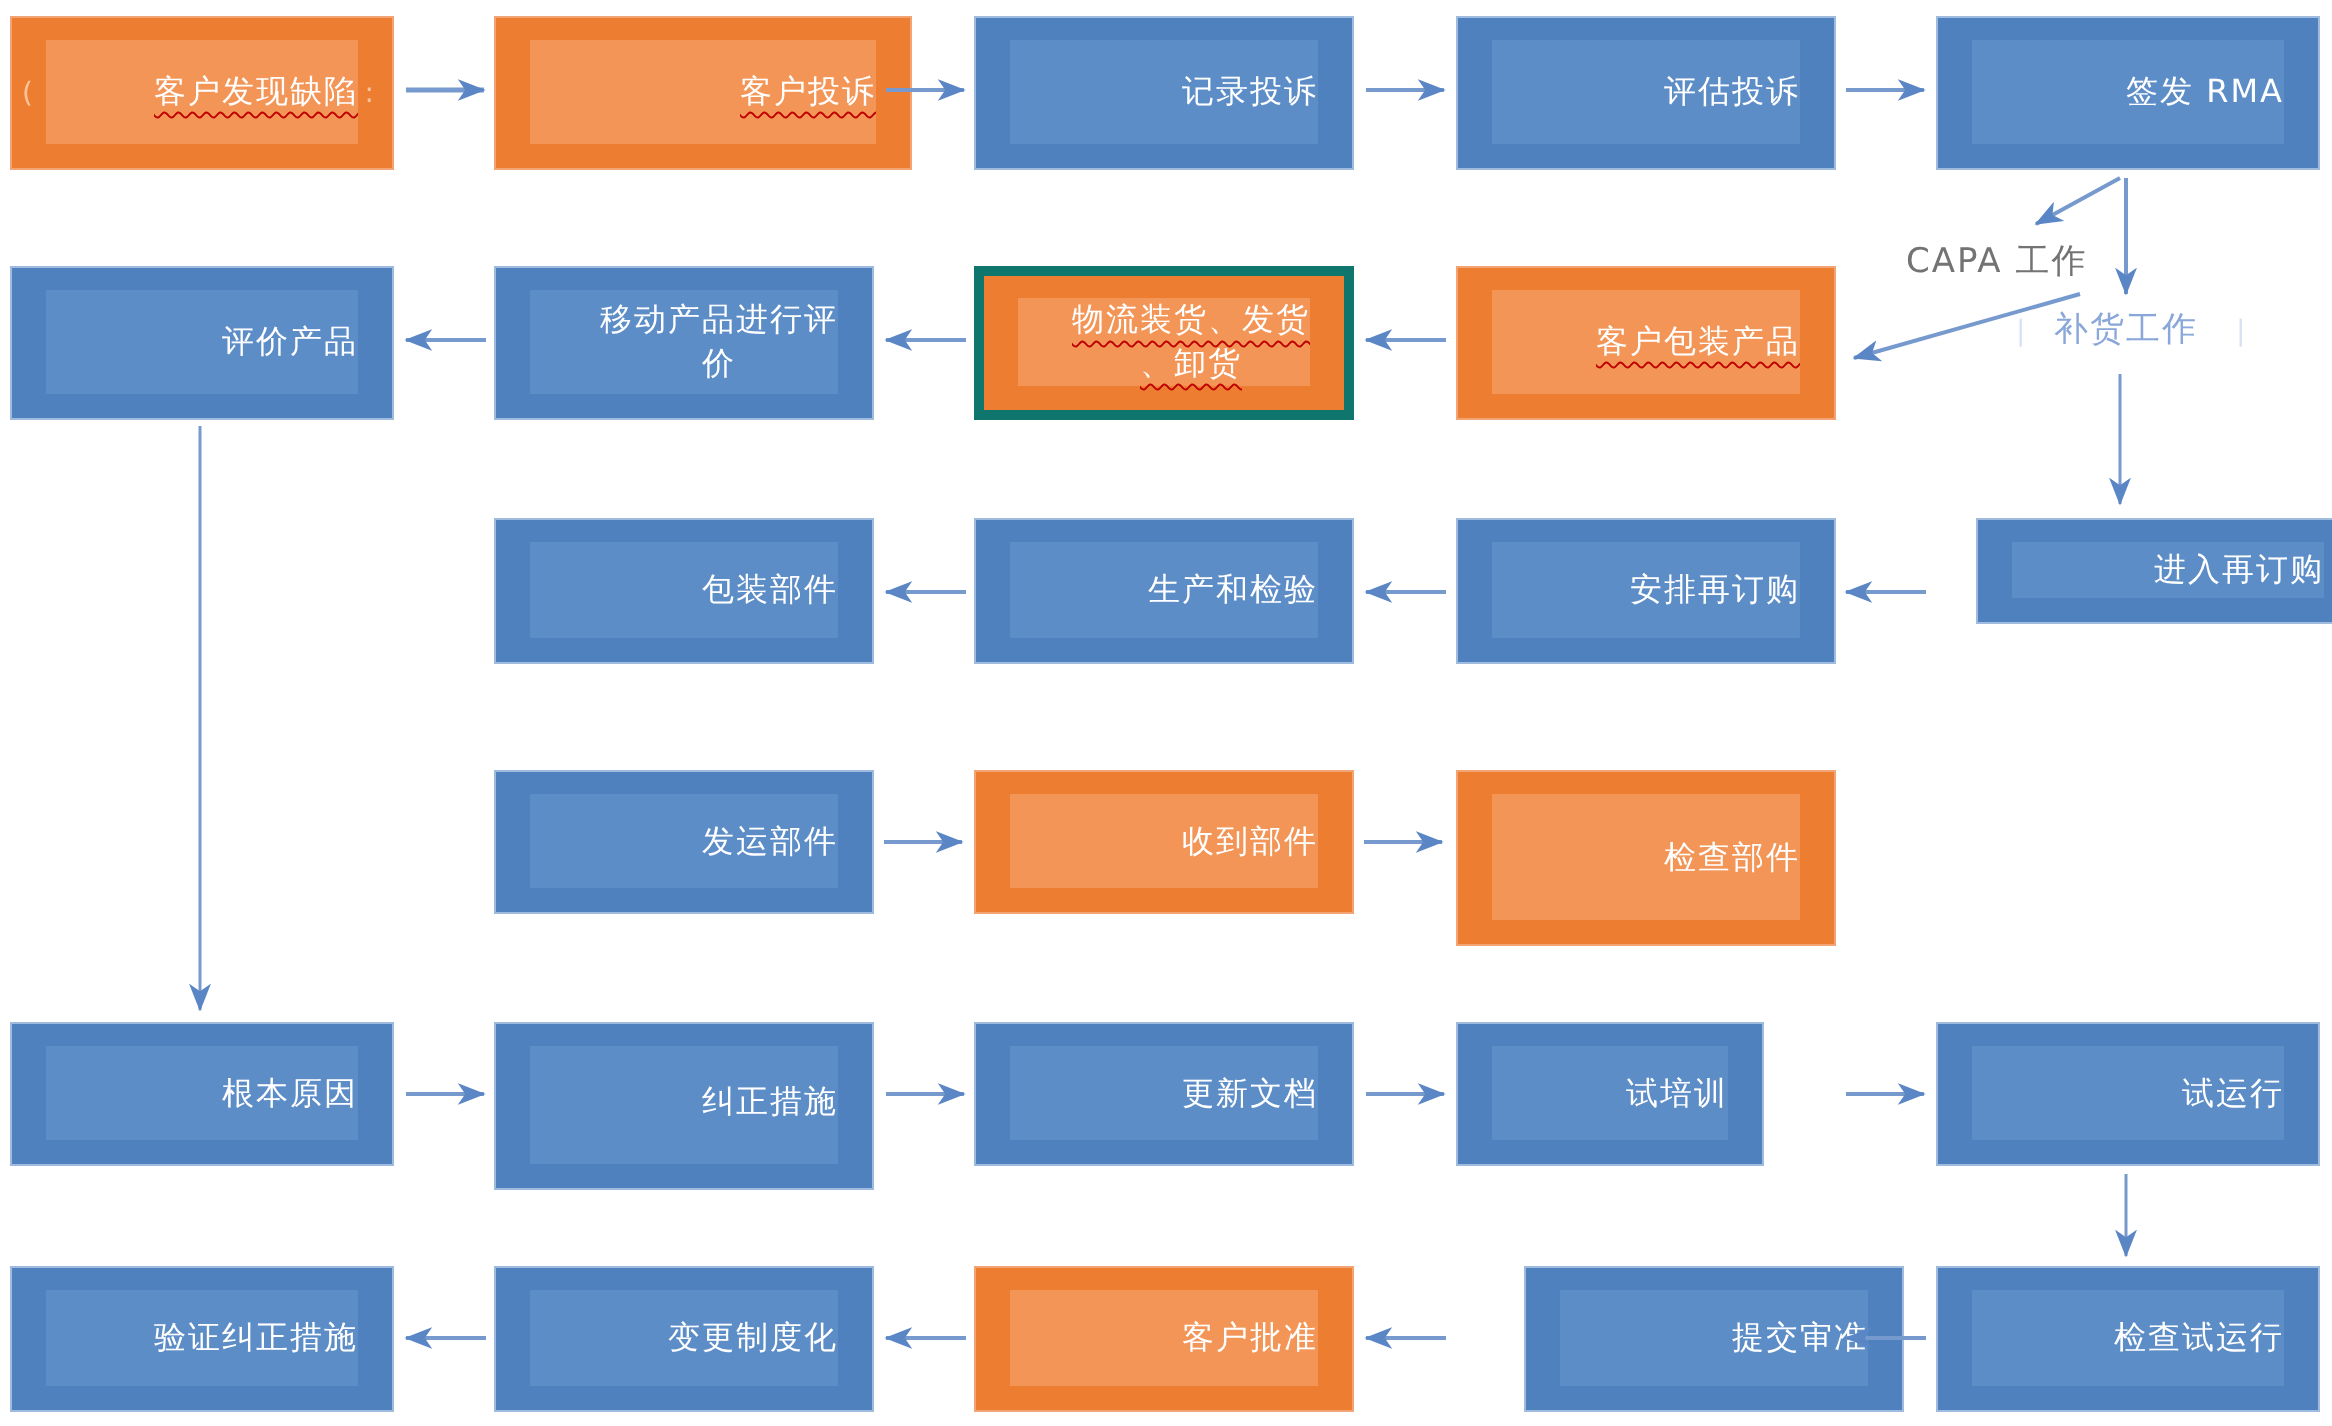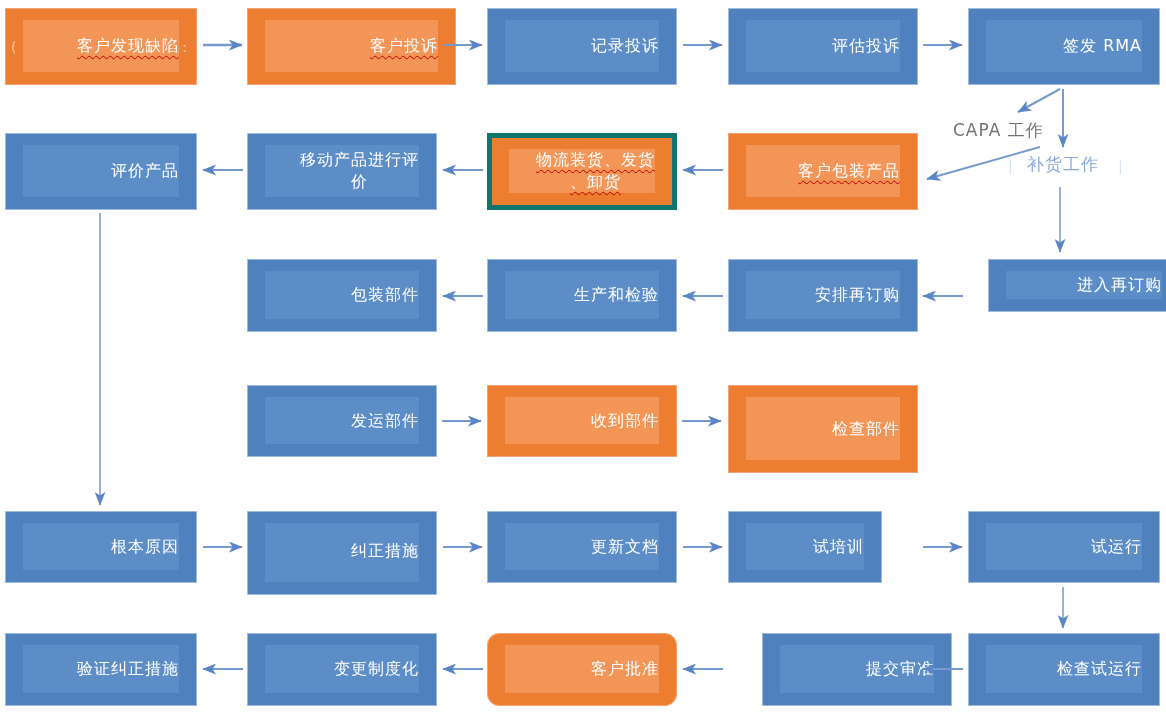--- a/index.html
+++ b/index.html
@@ -189,21 +189,21 @@
       <div class="node blue" style="left: 5px; top: 633px; width: 192px; height: 73px;">
         <div class="panel">
           <span class="label">验证纠正措施</span>
         </div>
       </div>
       <div class="node blue" style="left: 247px; top: 633px; width: 190px; height: 73px;">
         <div class="panel">
           <span class="label">变更制度化</span>
         </div>
       </div>
-      <div class="node orange" style="left: 487px; top: 633px; width: 190px; height: 73px; border-radius: 12px;">
+      <div class="node orange" style="left: 487px; top: 633px; width: 190px; height: 73px;">
         <div class="panel">
           <span class="label">客户批准</span>
         </div>
       </div>
       <div class="node blue" style="left: 728px; top: 633px; width: 190px; height: 73px; margin-left: 34px;">
         <div class="panel">
           <span class="label">提交审准</span>
         </div>
       </div>
       <div class="node blue" style="left: 968px; top: 633px; width: 192px; height: 73px;">

